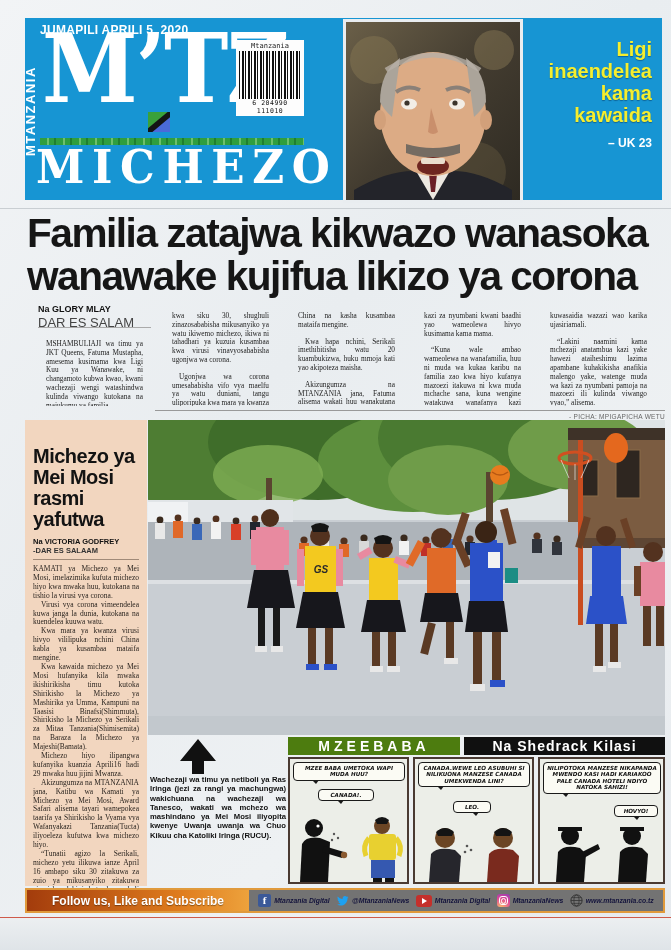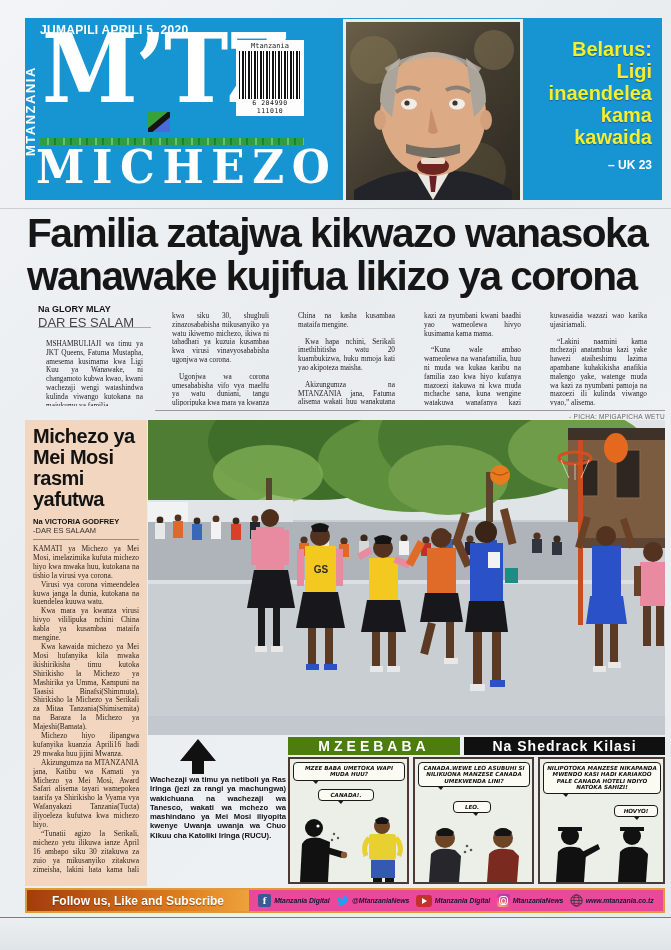--- a/index.html
+++ b/index.html
@@ -39,31 +39,31 @@
   .newscol{top:304px;width:113px;height:102px;overflow:hidden;font-family:"Liberation Serif",serif;
        font-size:7.3px;line-height:8.8px;color:#222;text-align:justify;}
   .newscol.first{top:332px;height:74px;}
   .newscol p{margin:8px;}
   .newscol p + p{text-indent:7px;}
   .cols-rule{left:155px;top:410px;width:510px;height:1px;background:#999;}
   .photo-credit{left:455px;top:413px;width:210px;text-align:right;font-size:6.5px;color:#666;letter-spacing:.3px;}
 
   
   .sidebar{left:25px;top:420px;width:122px;height:466px;background:#f2d6bf;padding:6px 8px;box-sizing:border-box;}
-  .sb-head{font-size:20px;font-weight:800;color:#131313;line-height:21px;letter-spacing:-.5px;}
+  .sb-head{font-size:20px;font-weight:800;color:#131313;line-height:21px;letter-spacing:-.5px;margin-top:20px;}
   .sb-byline{margin-top:7px;font-size:7.5px;font-weight:bold;color:#111;}
-  .sb-place{font-size:7.5px;color:#333;}
+  .sb-place{font-size:7.5px;color:#333;font-weight:bold;}
   .sb-rule{margin-top:4px;height:1px;background:#a08a78;}
   .sb-body{margin-top:5px;font-family:"Liberation Serif",serif;font-size:7.5px;line-height:8.9px;color:#2a241f;
        text-align:justify;overflow:hidden;height:330px;}
   .sb-body p{margin:0;}
   .sb-body p + p{text-indent:8px;}
 
   
-  .match-photo{left:148px;top:420px;width:517px;height:315px;background:#c9ced3;overflow:hidden;}
+  .match-photo{left:148px;top:420px;width:517px;height:315px;background:#c9ced3;overflow:hidden;font-style:italic;}
 
   
   .caption-zone{left:150px;top:737px;width:136px;height:148px;}
   .cap-arrow{position:absolute;left:28px;top:2px;}
   .cap-text{position:absolute;left:0;top:38px;width:136px;font-size:7.7px;font-weight:bold;line-height:9.3px;
        color:#111;text-align:justify;}
 
   
   .comic{left:288px;top:737px;width:377px;height:149px;}
   .comic-header{position:absolute;left:0;top:0;width:377px;height:18px;}
@@ -77,21 +77,21 @@
   .panel3{left:250px;width:127px;}
   .bubble{position:absolute;background:#fbfbf4;border:1px solid #1a1a1a;border-radius:4px;padding:2px 2px;
        font-family:"DejaVu Sans",sans-serif;font-style:italic;font-weight:bold;font-size:5.6px;line-height:6.4px;
        color:#101010;text-align:center;text-transform:uppercase;}
   .bubble::after{content:"";position:absolute;bottom:-4px;left:18px;width:0;height:0;
        border-left:4px solid transparent;border-right:3px solid transparent;border-top:4px solid #1a1a1a;}
   .panel-art{position:absolute;left:0;bottom:0;}
 
   
   .footer{left:25px;top:888px;width:640px;height:25px;border:2px solid #e09a3c;box-sizing:border-box;
-       background:#ec4899;display:flex;align-items:center;}
+       background:#737373;display:flex;align-items:center;}
   .footer-cta{width:222px;height:100%;background:linear-gradient(90deg,#a33c0c,#e07d1e 70%,#eda23c);
        color:#fff;font-weight:bold;font-size:12px;display:flex;align-items:center;justify-content:center;
        text-shadow:0 1px 1px rgba(0,0,0,.4);flex:none;}
   .socials{flex:1;display:flex;align-items:center;justify-content:space-around;padding:0 6px;}
   .social{display:flex;align-items:center;gap:3px;cursor:pointer;}
   .social-label{font-size:6.8px;font-weight:bold;color:#14143c;font-style:italic;}
   .ic{width:13px;height:13px;flex:none;}
   .ic-fb{background:#3b5998;border-radius:2px;color:#fff;font-family:"Liberation Serif",serif;font-weight:bold;
        font-size:11px;text-align:center;line-height:13px;}
   .ic-yt{width:16px;height:12px;background:#c4302b;border-radius:3px;position:relative;}
@@ -156,21 +156,20 @@
       <circle cx="109" cy="81" r="2.6" fill="#3a342c"></circle>
       <path d="M85,86 L82,110 Q87,114 92,110 Z" fill="#c98f6c"></path>
       <path d="M60,122 Q87,130 114,122 L114,131 Q87,140 60,131 Z" fill="#756c62"></path>
       <ellipse cx="87" cy="144" rx="16" ry="9" fill="#6e2620"></ellipse>
       <rect x="75" y="136" width="24" height="6" rx="2" fill="#e9ddcd"></rect>
     </g>
   </svg>
 </div>
 
 <div class="abs teaser">
-  <div class="teaser-line">Belarus:</div>
   <div class="teaser-line">Ligi</div>
   <div class="teaser-line">inaendelea</div>
   <div class="teaser-line">kama</div>
   <div class="teaser-line">kawaida</div>
   <div class="teaser-ref">– UK 23</div>
 </div>
 
 <div class="abs top-hairline"></div>
 <div class="abs headline">
   <div>Familia zatajwa kikwazo wanasoka</div>

